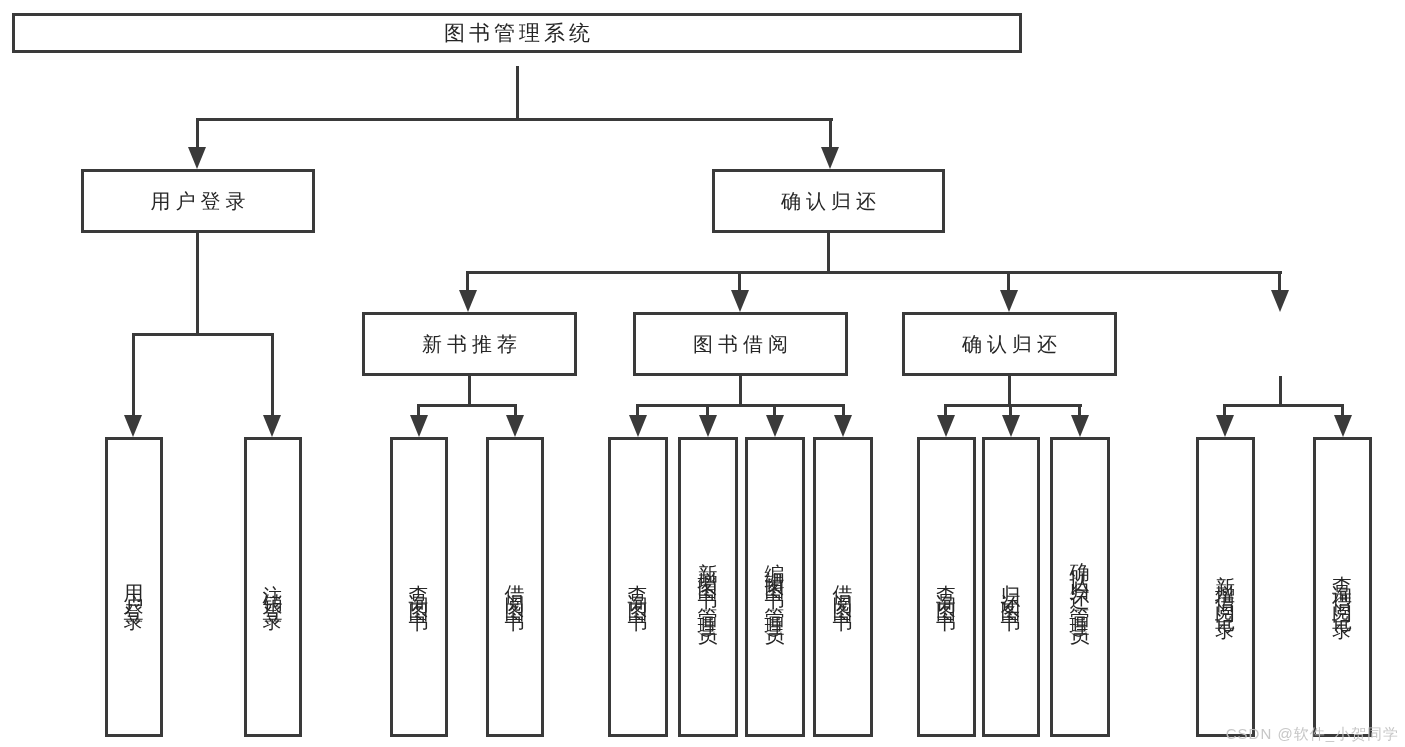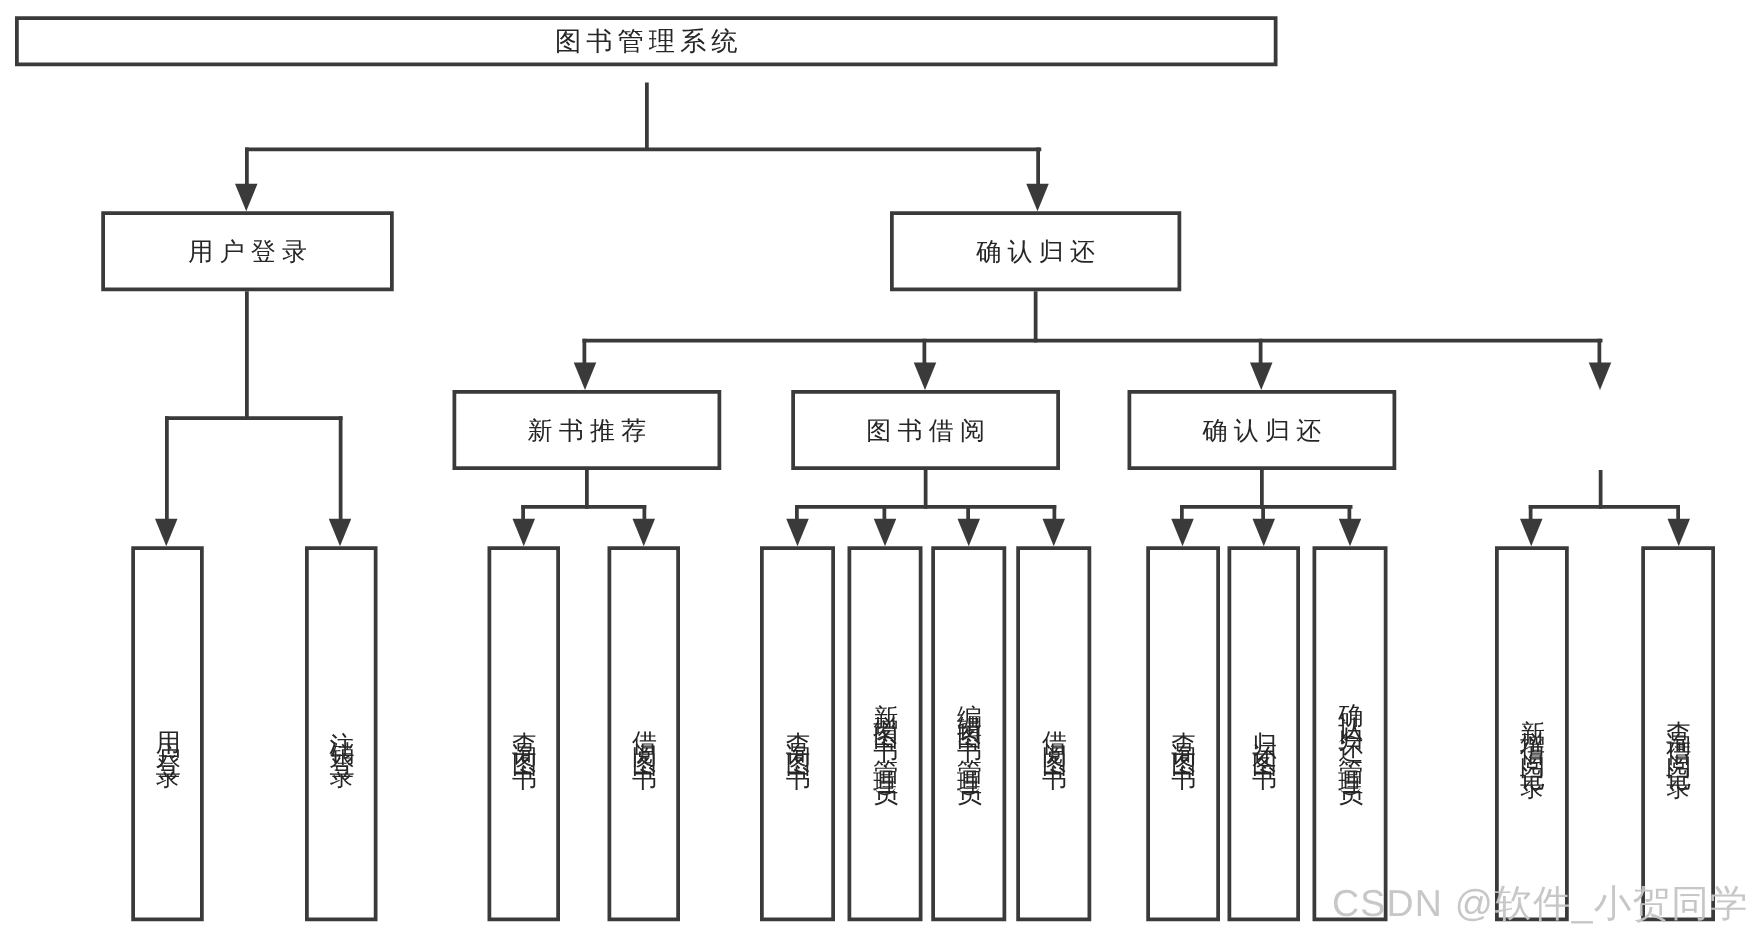--- a/index.html
+++ b/index.html
@@ -35,21 +35,21 @@
     position: absolute;
     width: 0; height: 0;
     border-left: 9px solid transparent;
     border-right: 9px solid transparent;
     border-top: 22px solid #3a3a3a;
   }
   .watermark {
     position: absolute;
     right: 6px;
     bottom: 3px;
-    font-size: 30px;
+    font-size: 15px;
     color: rgba(196,196,196,0.95);
     letter-spacing: 1px;
     white-space: nowrap;
   }
 </style>
 </head>
 <body>
 
 <div id="canvas">
 

